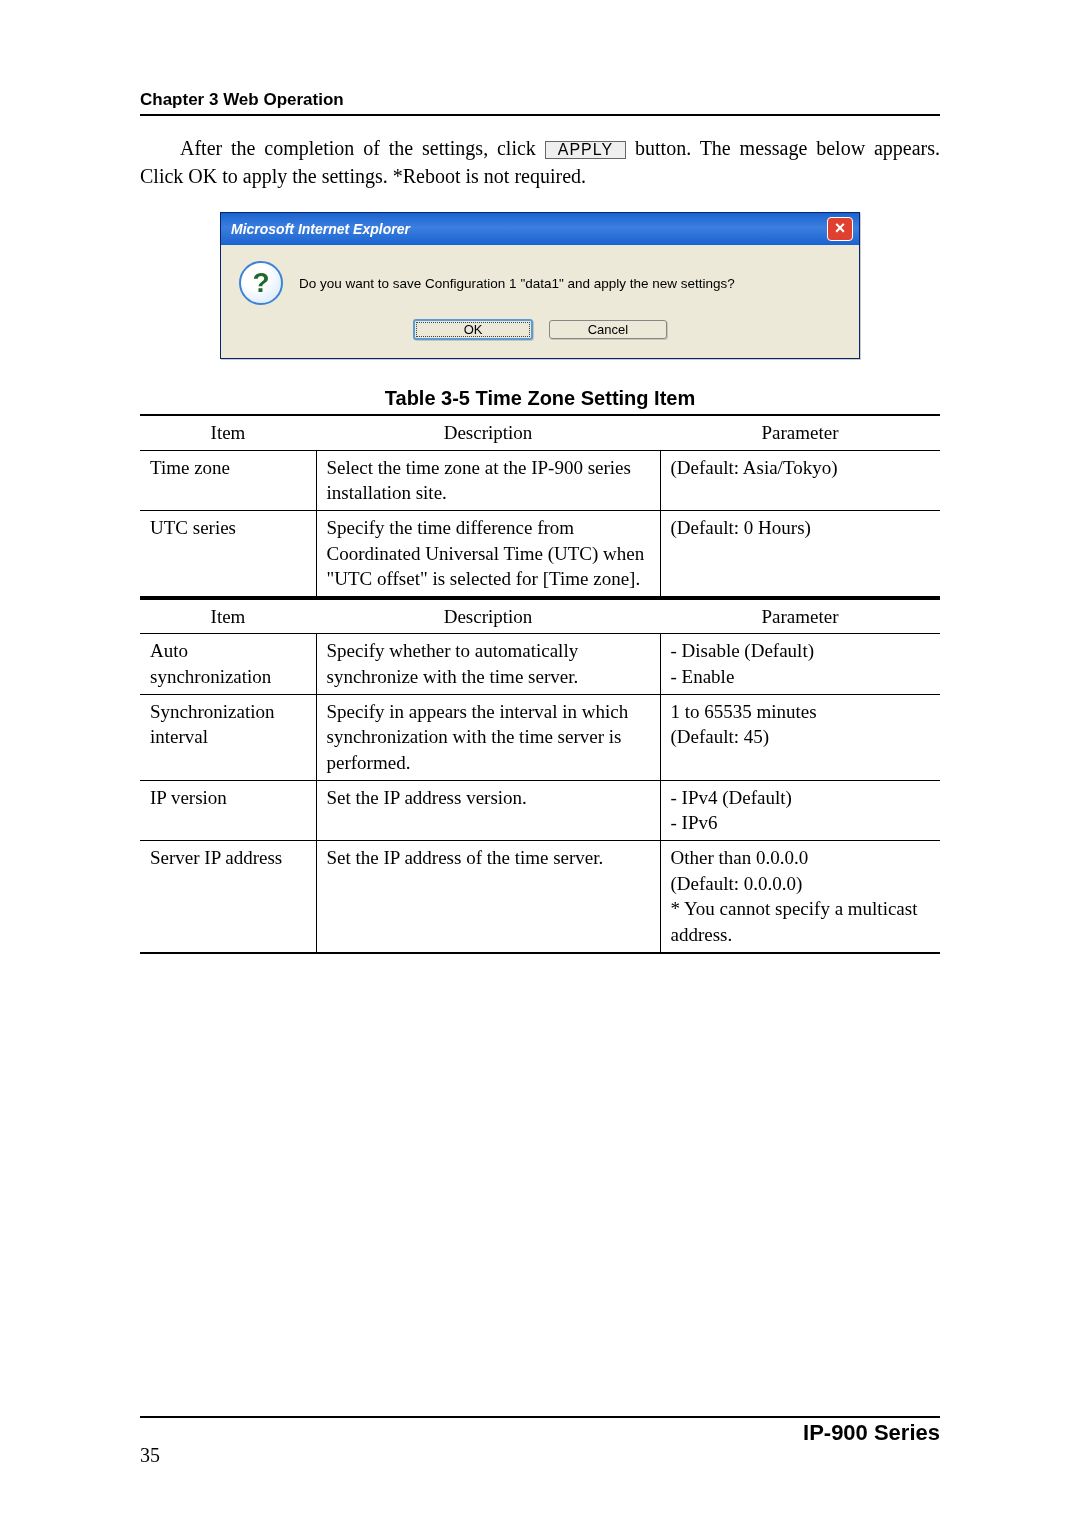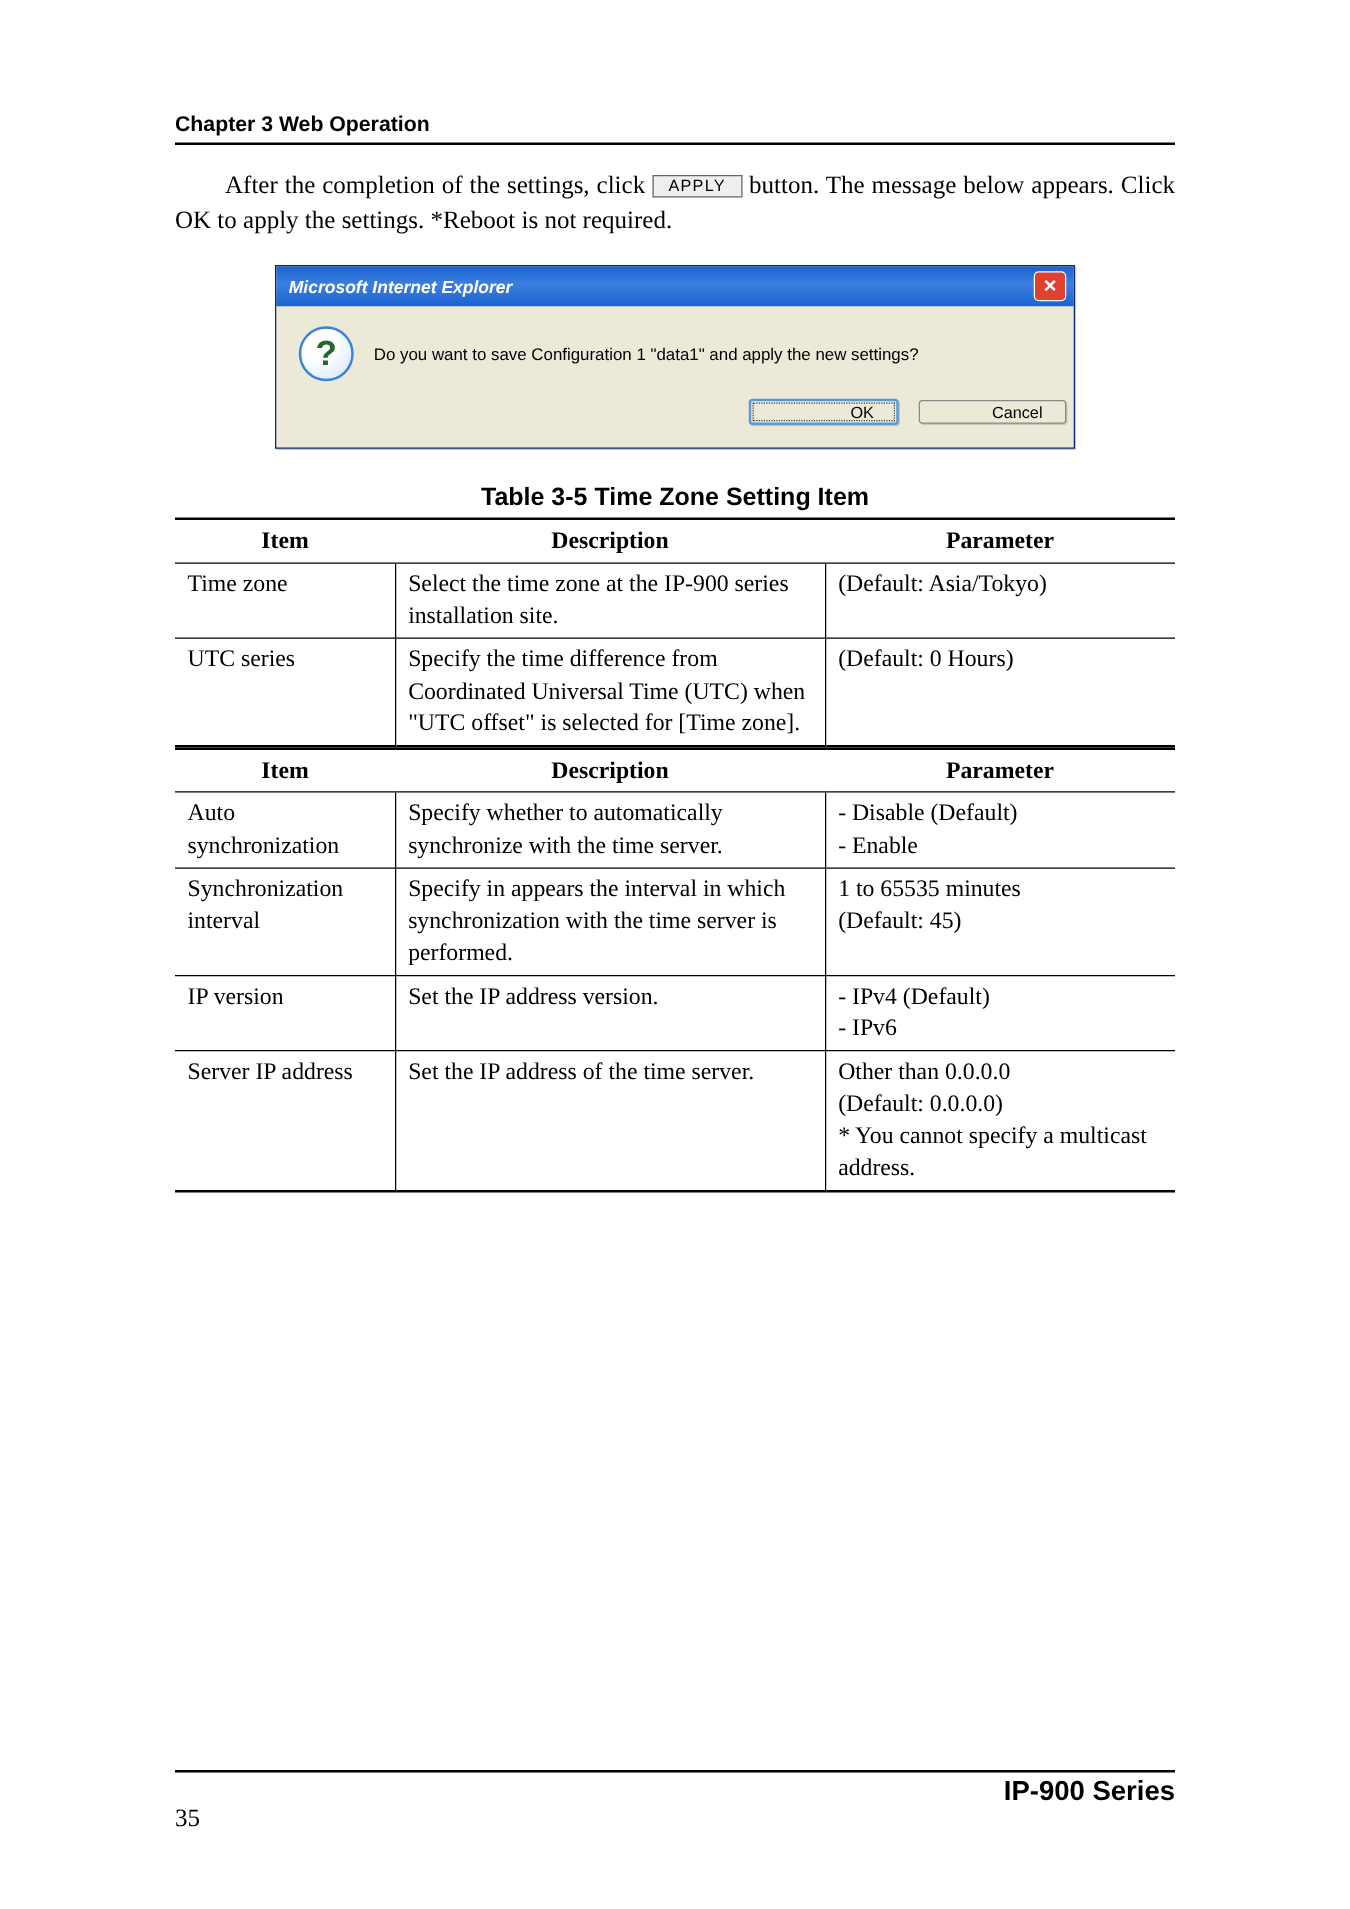--- a/index.html
+++ b/index.html
@@ -34,21 +34,21 @@
     line-height: 1.4;
     text-align: justify;
     margin: 0 0 18px 0;
   }
   .apply-btn {
     display: inline-block;
     vertical-align: middle;
     border: 1px solid #666;
     background: #efefef;
     font-family: Arial, sans-serif;
-    font-size: 13px;
+    font-size: 16px;
     padding: 0px 12px;
     line-height: 16px;
     letter-spacing: 1px;
     text-indent: 0;
   }
   
   .dialog-wrap {
     margin: 22px auto 28px auto;
     width: 640px;
   }
@@ -101,21 +101,21 @@
     color: #1f6a2b;
     font-weight: bold;
     font-size: 28px;
     font-style: normal;
     flex-shrink: 0;
   }
   .dialog-msg {
     font-size: 13.5px;
   }
   .dialog-actions {
-    text-align: right;
+    text-align: center;
     padding: 6px 0 18px 0;
   }
   .win-btn {
     display: inline-block;
     min-width: 80px;
     padding: 1px 18px;
     margin: 0 6px;
     font-family: Tahoma, Arial, sans-serif;
     font-size: 13px;
     background: #ece9d8;
@@ -142,21 +142,21 @@
     width: 100%;
     font-size: 19px;
     line-height: 1.35;
   }
   table.data th {
     border-top: 2.5px solid #000;
     border-bottom: 1px solid #000;
     border-left: none;
     border-right: none;
     text-align: center;
-    font-weight: bold;
+    font-weight: normal;
     padding: 4px 8px;
   }
   table.data td {
     border-top: 1px solid #000;
     border-bottom: 1px solid #000;
     border-left: 1px solid #000;
     border-right: 1px solid #000;
     vertical-align: top;
     padding: 4px 10px;
   }

